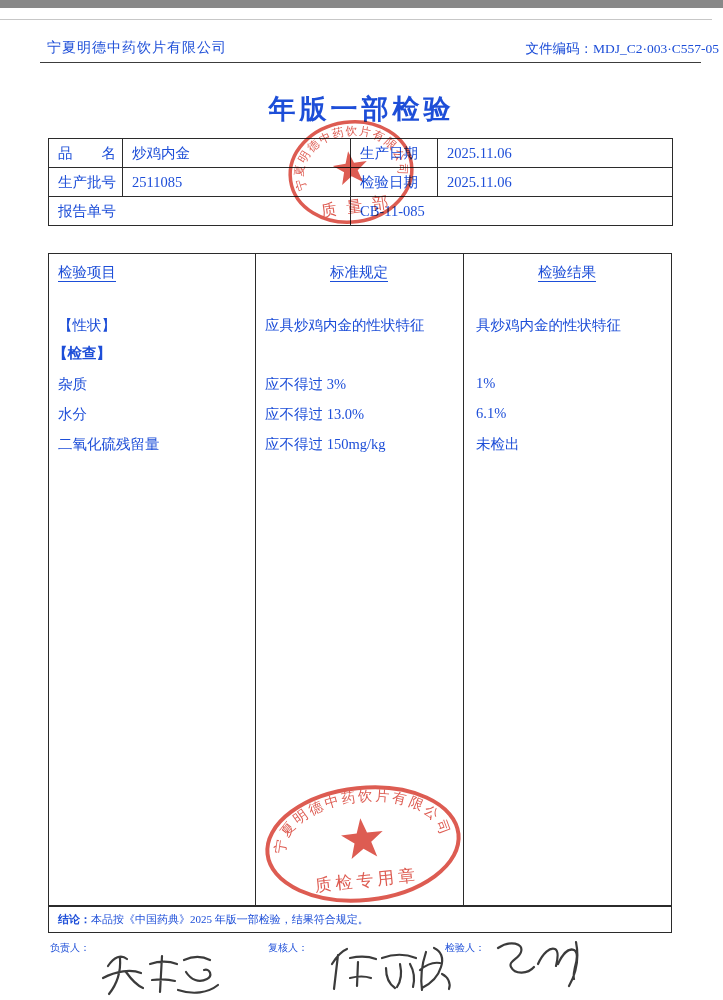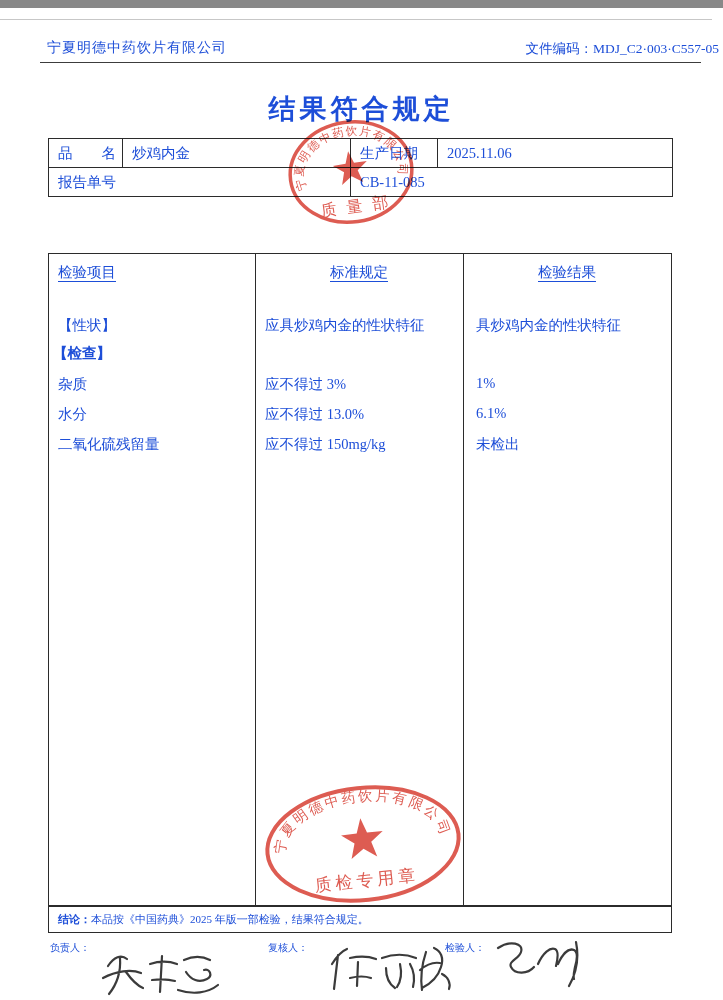--- a/index.html
+++ b/index.html
@@ -48,34 +48,40 @@
 <body>
 
 <div class="page">
 
   <div class="scan-line"></div>
 
   <div class="abs company">宁夏明德中药饮片有限公司</div>
   <div class="abs doc-code"><span>文件编码：</span><span>MDJ_C2·003·C557-05</span></div>
   <div class="header-rule"></div>
 
-  <div class="abs title">结果符合规定</div>
+  <div class="abs title">年版一部检验</div>
 
   <table class="info">
     <colgroup>
         <col style="width:74px">
         <col style="width:228px">
         <col style="width:87px">
         <col style="width:235px">
       </colgroup>
     <tbody>
         <tr>
       <td>品　　名</td>
       <td>炒鸡内金</td>
       <td>生产日期</td>
+      <td>2025.11.06</td>
+    </tr>
+    <tr>
+      <td>生产批号</td>
+      <td>2511085</td>
+      <td>检验日期</td>
       <td>2025.11.06</td>
     </tr>
     <tr>
       <td colspan="2">报告单号</td>
       <td colspan="2">CB-11-085</td>
     </tr>
   </tbody>
     </table>
 
   <div class="insp">

